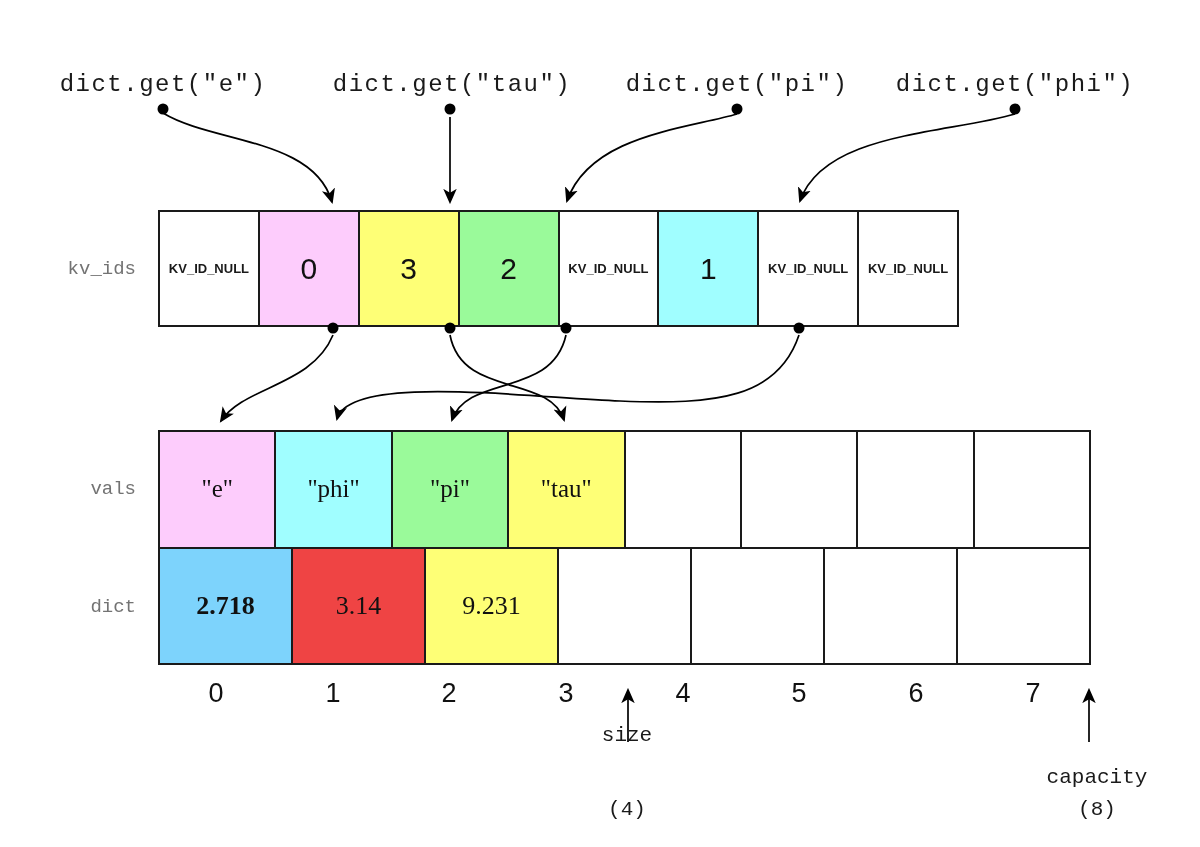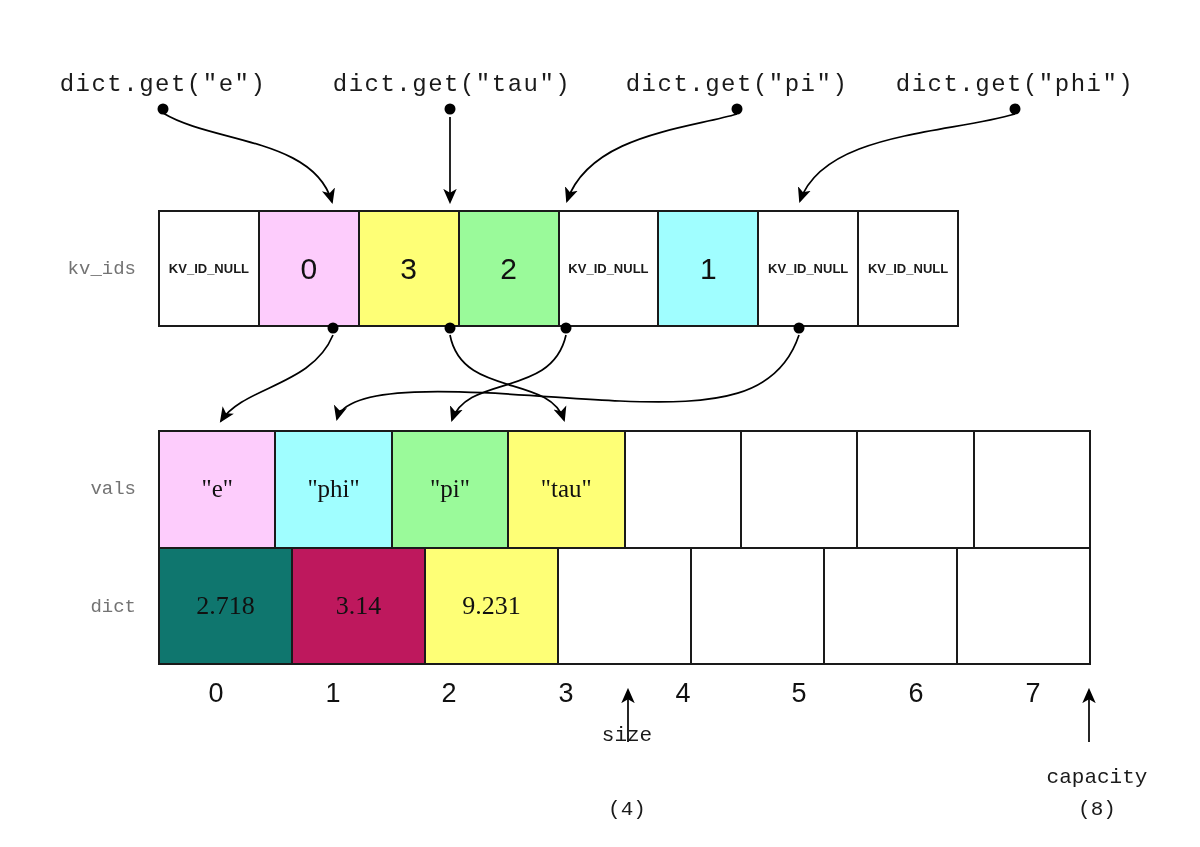--- a/index.html
+++ b/index.html
@@ -175,24 +175,24 @@
           <span class="key-text"></span>
         </div>
       <div class="cell" style="background-color: rgb(255, 255, 255);">
           <span class="key-text"></span>
         </div>
       <div class="cell" style="background-color: rgb(255, 255, 255);">
           <span class="key-text"></span>
         </div>
     </div>
     <div class="lower-row">
-      <div class="cell" style="background-color: #0f766e;">
+      <div class="cell" style="background-color: #7dd3fc; font-weight: bold;">
           <span class="val-text">2.718</span>
         </div>
-      <div class="cell" style="background-color: #be185d;">
+      <div class="cell" style="background-color: #ef4444;">
           <span class="val-text">3.14</span>
         </div>
       <div class="cell" style="background-color: rgb(254, 255, 118);">
           <span class="val-text">9.231</span>
         </div>
       <div class="cell" style="background-color: rgb(255, 255, 255);">
           <span class="val-text"></span>
         </div>
       <div class="cell" style="background-color: rgb(255, 255, 255);">
           <span class="val-text"></span>

